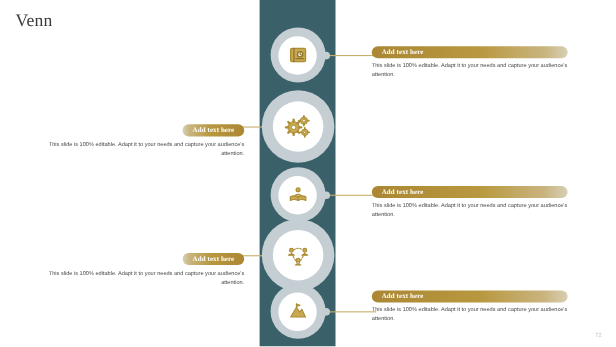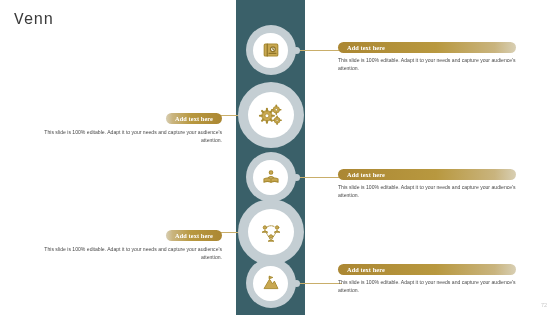--- a/index.html
+++ b/index.html
@@ -8,21 +8,21 @@
     width:560px;height:315px;overflow:hidden;
     background:#ffffff;
     font-family:"Liberation Sans", sans-serif;
     position:relative;
   }
   .slide{position:absolute;inset:0;background:#fff;overflow:hidden;}
 
   
   .title{
     position:absolute;left:14px;top:11px;
-    font-family:Liberation Mono, monospace;
+    font-family:Liberation Serif, serif;
     font-size:16px;color:#3b3b3b;letter-spacing:.2px;
   }
 
   
   .teal-panel{
     position:absolute;left:236px;top:0;width:69px;height:315px;
     background:#3a6069;
   }
 
   

